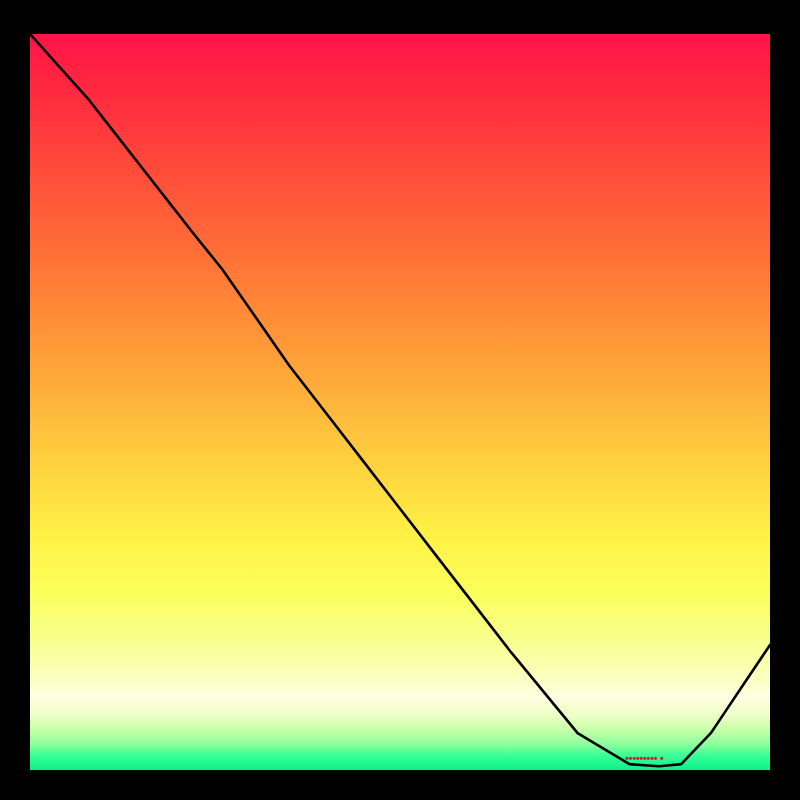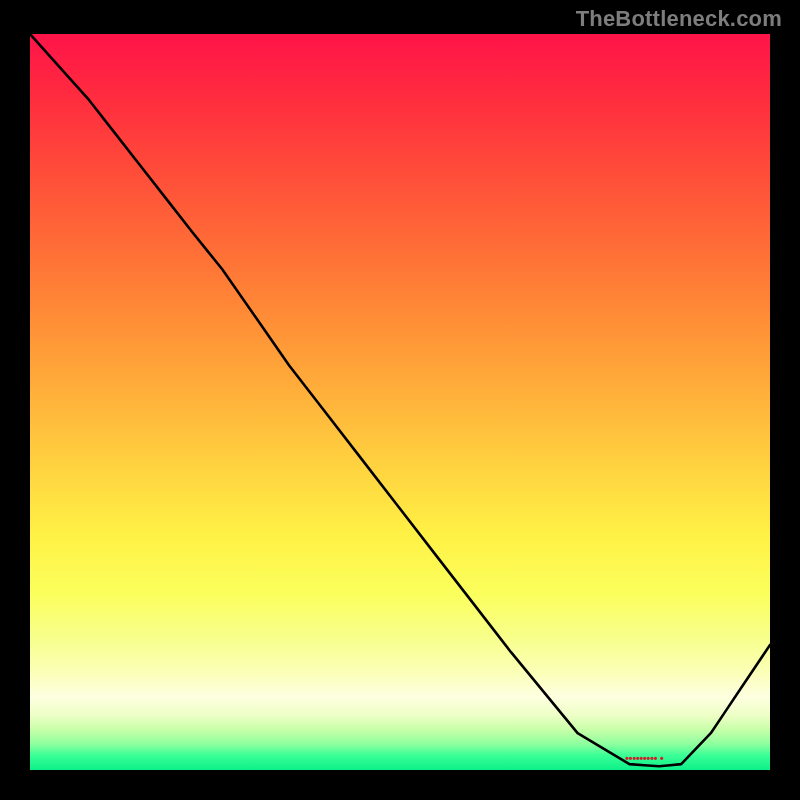--- a/index.html
+++ b/index.html
@@ -81,21 +81,20 @@
     transform: translate(-50%, -50%);
     user-select: none;
     white-space: nowrap;
   }
 </style>
 </head>
 <body>
 
 <div class="stage">
 
-  <div class="watermark">TheBottleneck.com</div>
 
   <div class="plot-frame">
     <div class="gradient-fill"></div>
 
     <svg class="line-svg" viewBox="0 0 740 736" preserveAspectRatio="none">
       <path class="curve-path" d="M 0.0 0.0 C 23.7 26.5, 35.5 39.7, 59.2 66.2 C 79.9 92.7, 90.3 106.0, 111.0 132.5 C 131.7 159.0, 142.1 172.2, 162.8 198.7 C 174.6 213.4, 180.6 220.8, 192.4 235.5 C 219.0 273.8, 232.4 292.9, 259.0 331.2 C 288.6 369.5, 303.4 388.6, 333.0 426.9 C 362.6 465.2, 377.4 484.3, 407.0 522.6 C 436.6 560.8, 451.4 580.0, 481.0 618.2 C 507.6 650.6, 521.0 666.8, 547.6 699.2 C 568.3 711.6, 578.7 717.7, 599.4 730.1 C 611.2 731.0, 617.2 731.4, 629.0 732.3 C 637.9 731.4, 642.3 731.0, 651.2 730.1 C 663.0 717.7, 669.0 711.6, 680.8 699.2 C 692.6 681.5, 698.6 672.7, 710.4 655.0 C 722.2 637.4, 728.2 628.5, 740.0 610.9"></path>
     </svg>
 
     <div class="marker" style="left: 614.2px; top: 724px;">••••••••• •</div>
   </div>

